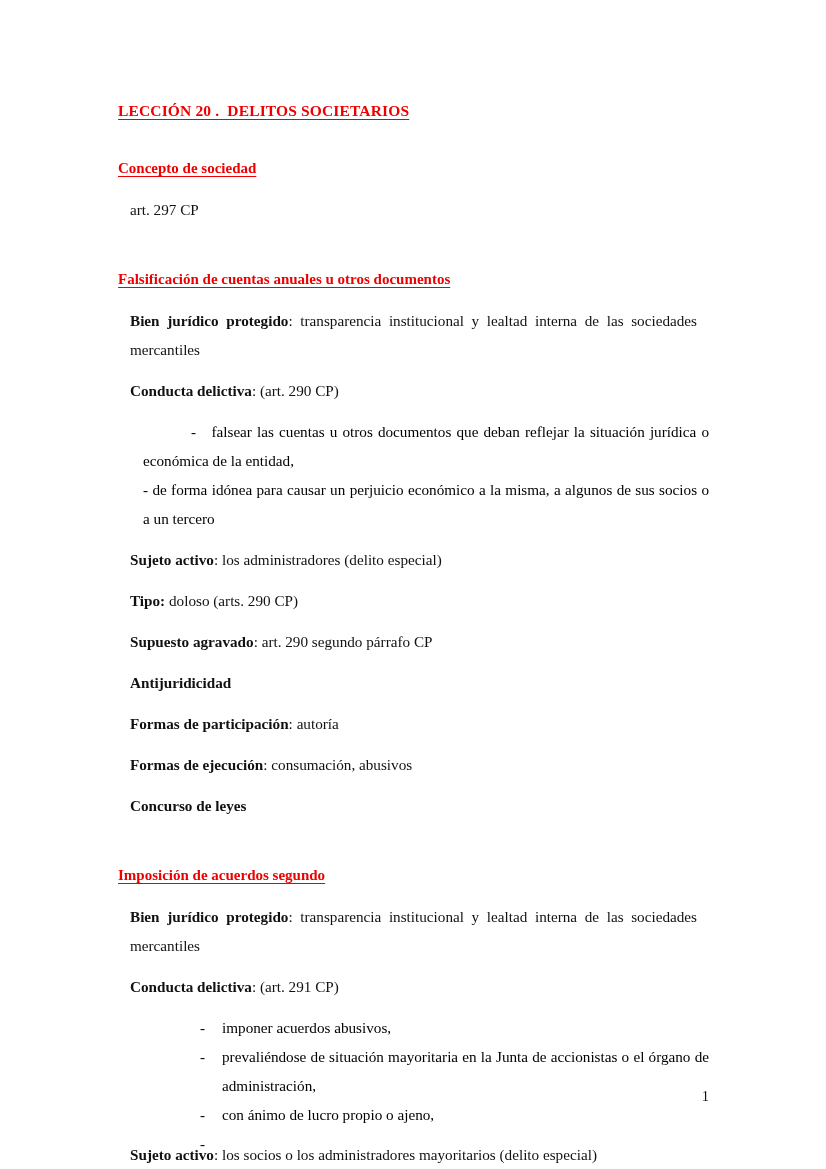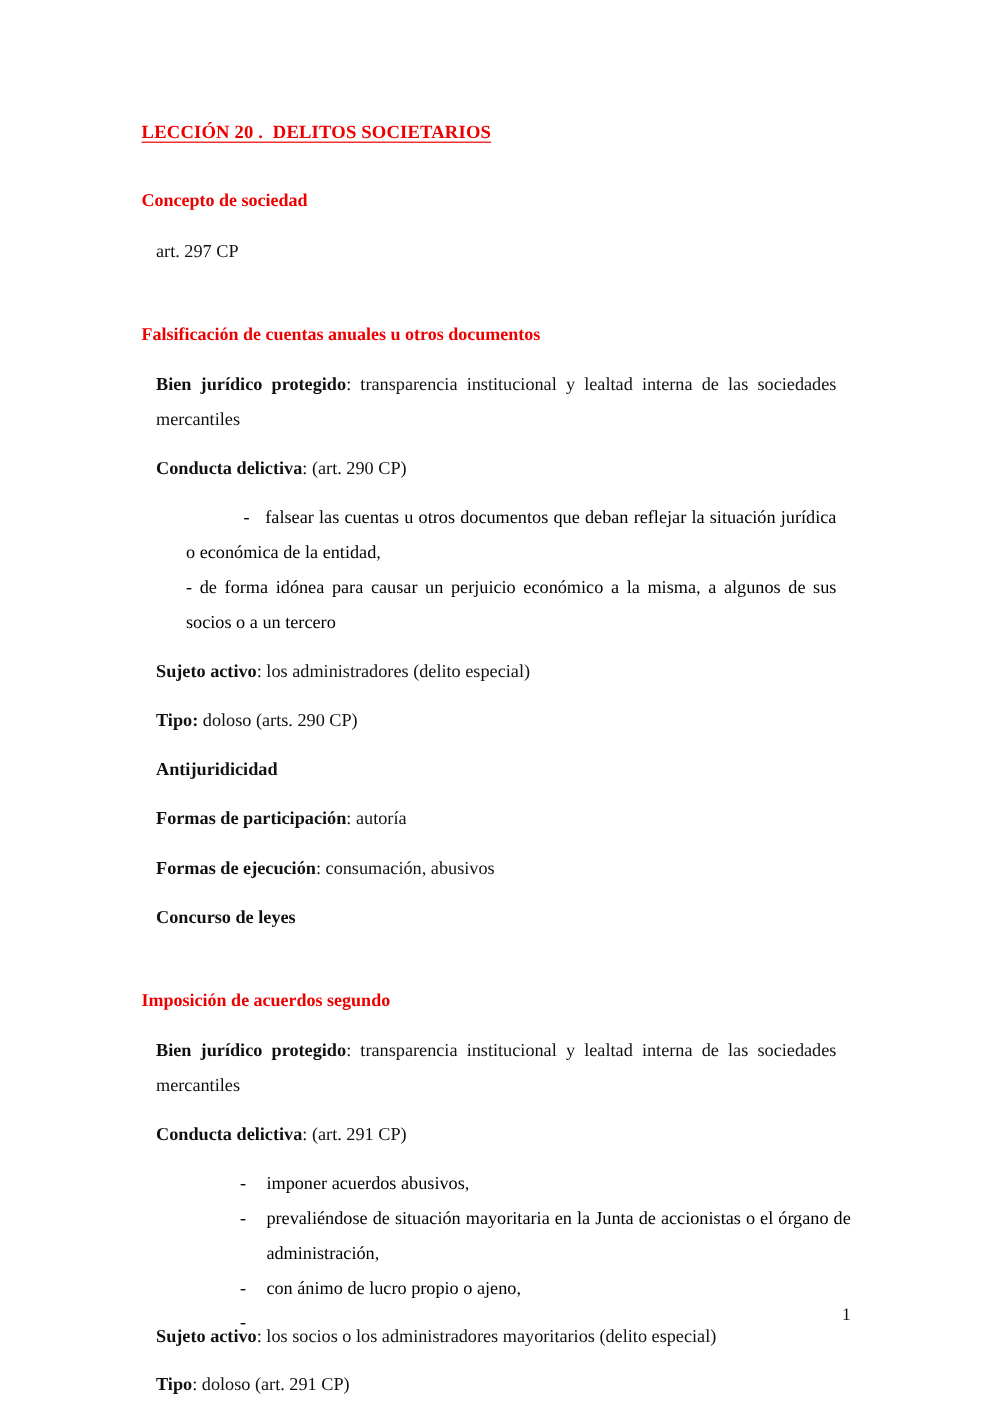--- a/index.html
+++ b/index.html
@@ -42,20 +42,21 @@
     letter-spacing: 0.15px;
     line-height: 29px;
     margin: 0;
     white-space: pre;
   }
 
   .section-heading {
     font-size: 15px;
     font-weight: bold;
     color: #ee0000;
+    text-decoration: underline;
     text-underline-offset: 3px;
     line-height: 29px;
     margin: 0;
   }
 
   
   .line {
     font-size: 15.2px;
     line-height: 29px;
     margin: 12px;
@@ -77,21 +78,21 @@
   }
 
   .spacer {
     height: 29px;
     line-height: 29px;
     font-size: 15.2px;
   }
 
   
   .bullets-a {
-    margin: 12px;
+    margin: 0;
     padding: 0;
     list-style: none;
   }
   .bullets-a .bullet-row {
     position: relative;
     font-size: 15.2px;
     line-height: 29px;
     text-align: justify;
     text-justify: inter-word;
     margin: 0;
@@ -166,20 +167,21 @@
 
     <div class="bullets-a">
       <div class="bullet-row row-hang"><span class="dash">-</span>&nbsp;&nbsp;&nbsp;<span>falsear las cuentas u otros documentos que deban reflejar la situación jurídica o económica de la entidad,</span></div>
       <div class="bullet-row row-flat"><span class="dash">-</span>&nbsp;<span>de forma idónea para causar un perjuicio económico a la misma, a algunos de sus socios o a un tercero</span></div>
     </div>
 
     <div class="line"><span class="lbl">Sujeto activo</span><span>: los administradores (delito especial)</span></div>
 
     <div class="line"><span class="lbl">Tipo:</span><span> doloso (arts. 290 CP)</span></div>
 
+    <div class="line"><span class="lbl">Supuesto agravado</span><span>: art. 290 segundo párrafo CP</span></div>
 
     <div class="line"><span class="lbl">Antijuridicidad</span></div>
 
     <div class="line"><span class="lbl">Formas de participación</span><span>: autoría</span></div>
 
     <div class="line"><span class="lbl">Formas de ejecución</span><span>: consumación, abusivos</span></div>
 
     <div class="line"><span class="lbl">Concurso de leyes</span></div>
 
 

